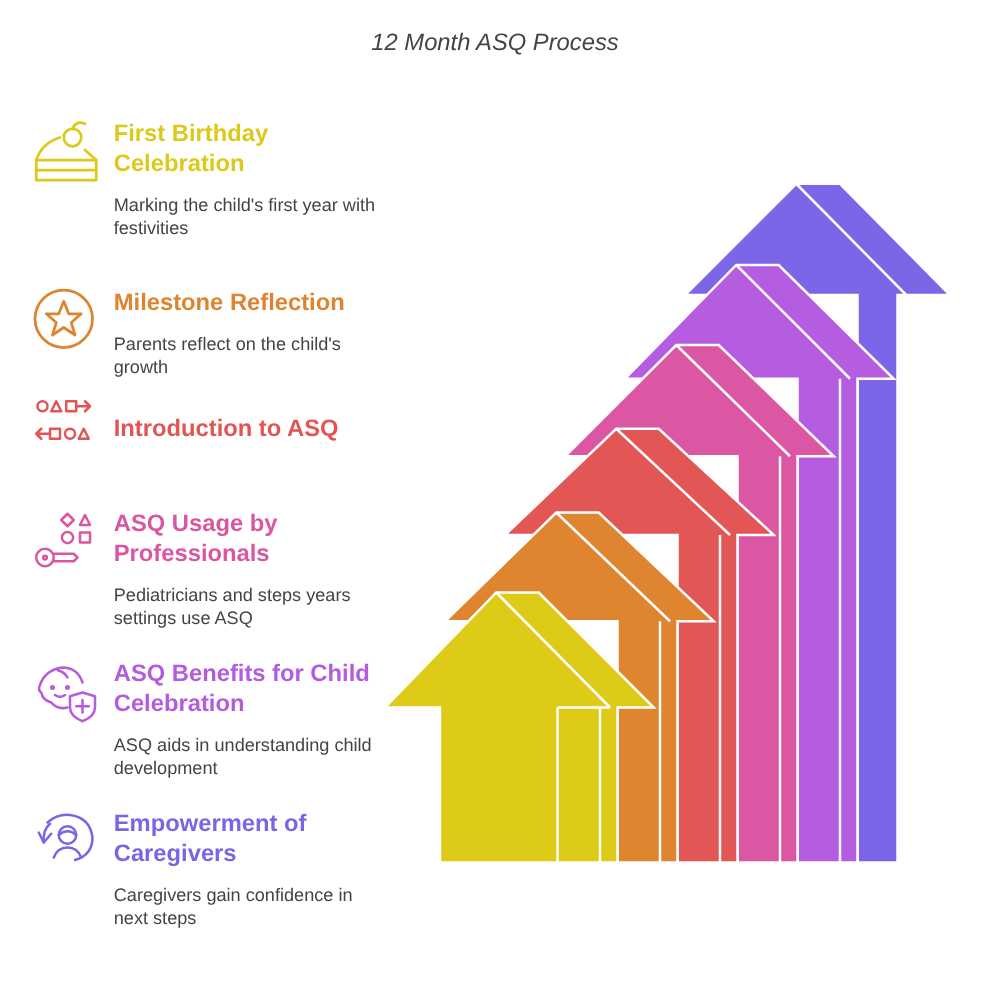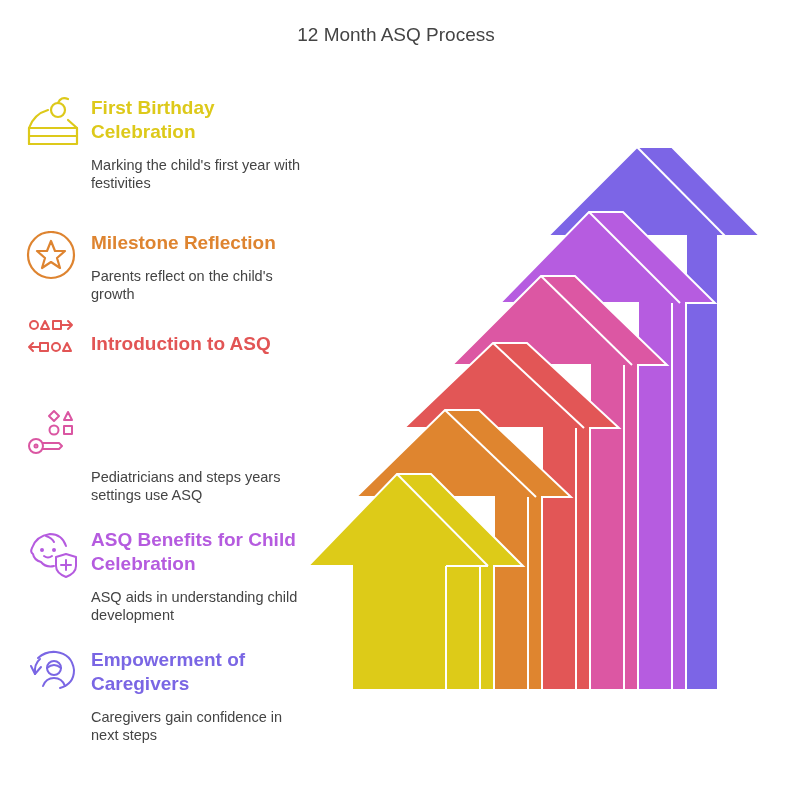--- a/index.html
+++ b/index.html
@@ -1,19 +1,19 @@
 <!DOCTYPE html>
 <html><head>
 <meta charset="utf-8">
 <style>
   html, body { margin: 0; padding: 0; background: #ffffff; }
   body { width: 792px; height: 792px; position: relative; overflow: hidden;
          font-family: "Liberation Sans", "DejaVu Sans", sans-serif; }
   .title { position: absolute; top: 24px; left: 0; width: 792px; text-align: center;
-           font-size: 19px; color: #444444; }
+           font-size: 19px; color: #444444; font-style: italic; }
   .item { position: absolute; left: 26px; width: 270px; }
   .item .icon { position: absolute; left: 0; top: 0; width: 54px; height: 54px; }
   .item .head { position: absolute; left: 65px; top: 0; width: 210px;
                 font-size: 19px; font-weight: bold; line-height: 24px; }
   .item .desc { position: absolute; left: 65px; width: 210px; font-size: 14.5px;
                 line-height: 18px; color: #444444; }
   .arrows { position: absolute; left: 0; top: 0; width: 792px; height: 792px; }
 </style>
 </head>
 <body>
@@ -67,20 +67,21 @@
     <g fill="none" stroke="#DA56A2" stroke-width="2" stroke-linejoin="round" stroke-linecap="round">
       <path d="M28 3 L33 8 L28 13 L23 8 Z"></path>
       <path d="M38 12 L42 4 L46 12 Z"></path>
       <circle cx="28" cy="22" r="4.5"></circle>
       <rect x="38" y="18" width="8" height="8"></rect>
       <circle cx="10" cy="38" r="7"></circle>
         <circle cx="10" cy="38" r="1.5"></circle>
       <path d="M17 35 L33 35 L36 38 L33 41 L17 41"></path>
     </g>
   </svg>
+  <div class="head" style="color:#DA56A2;">ASQ Usage by Professionals</div>
   <div class="desc" style="top:60px;">Pediatricians and steps years settings use ASQ</div>
 </div>
 
 <div class="item" style="top:528px;height:100px;">
   <svg class="icon" viewBox="0 0 54 54">
     <g fill="none" stroke="#B55BDF" stroke-width="2" stroke-linejoin="round" stroke-linecap="round">
       <path d="M28 38 Q20 40 15 34 Q8 32 7 26 Q4 24 6 20 Q10 8 24 6 Q36 6 40 18"></path>
       <path d="M20 8 Q26 10 28 14"></path>
       <circle cx="16" cy="22" r="1" fill="#B55BDF"></circle>
         <circle cx="28" cy="22" r="1" fill="#B55BDF"></circle>

